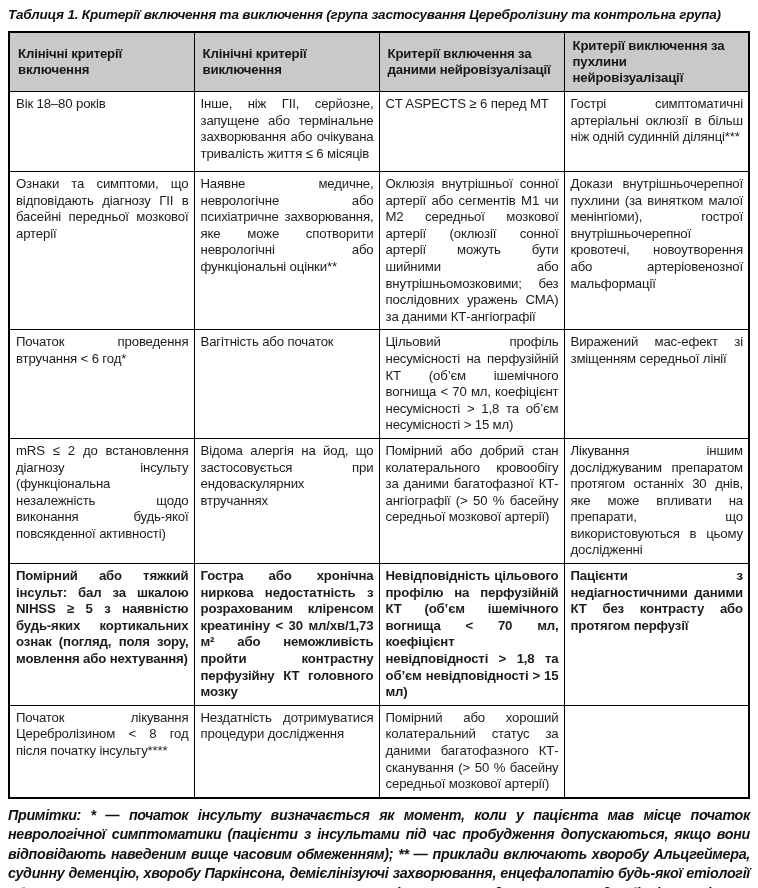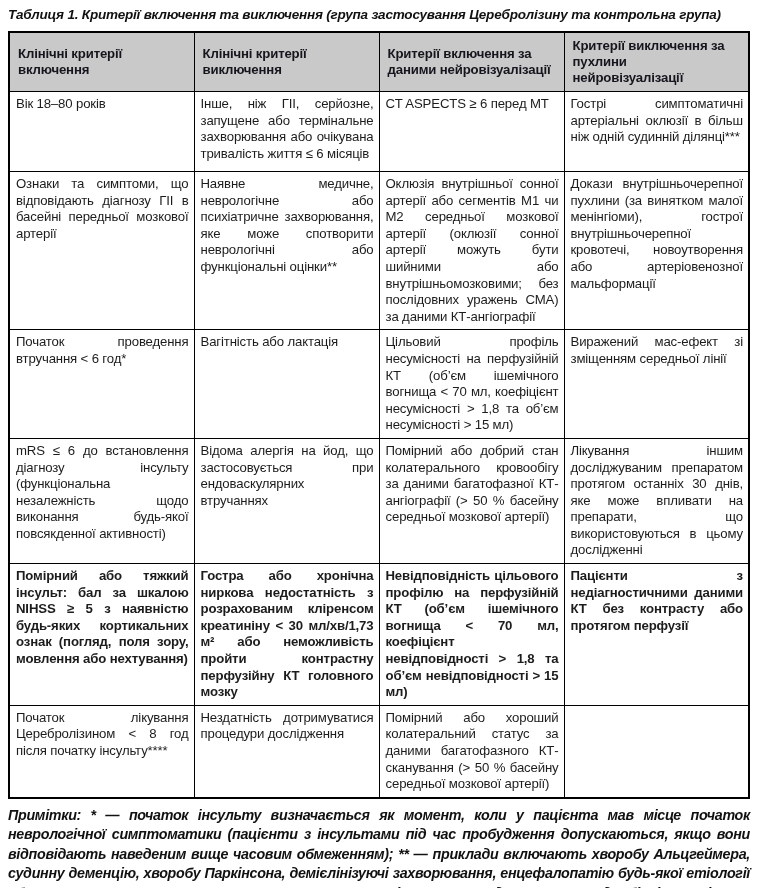--- a/index.html
+++ b/index.html
@@ -85,26 +85,26 @@
           <td>Гострі симптоматичні артеріальні оклюзії в більш ніж одній судинній ділянці***</td>
         </tr>
         <tr style="height: 143px;">
           <td>Ознаки та симптоми, що відповідають діагнозу ГІІ в басейні передньої мозкової артерії</td>
           <td>Наявне медичне, неврологічне або психіатричне захворювання, яке може спотворити неврологічні або функціональні оцінки**</td>
           <td>Оклюзія внутрішньої сонної артерії або сегментів М1 чи М2 середньої мозкової артерії (оклюзії сонної артерії можуть бути шийними або внутрішньомозковими; без послідовних уражень СМА) за даними КТ-ангіографії</td>
           <td>Докази внутрішньочерепної пухлини (за винятком малої менінгіоми), гострої внутрішньочерепної кровотечі, новоутворення або артеріовенозної мальформації</td>
         </tr>
         <tr style="height: 95px;">
           <td>Початок проведення втручання &lt; 6 год*</td>
-          <td>Вагітність або лактація</td>
+          <td>Вагітність або початок</td>
           <td>Цільовий профіль несумісності на перфузійній КТ (об’єм ішемічного вогнища &lt; 70 мл, коефіцієнт несумісності &gt; 1,8 та об’єм несумісності &gt; 15 мл)</td>
           <td>Виражений мас-ефект зі зміщенням середньої лінії</td>
         </tr>
         <tr style="height: 104px;">
-          <td>mRS ≤ 6 до встановлення діагнозу інсульту (функціональна незалежність щодо виконання будь-якої повсякденної активності)</td>
+          <td>mRS ≤ 2 до встановлення діагнозу інсульту (функціональна незалежність щодо виконання будь-якої повсякденної активності)</td>
           <td>Відома алергія на йод, що застосовується при ендоваскулярних втручаннях</td>
           <td>Помірний або добрий стан колатерального кровообігу за даними багатофазної КТ-ангіографії (&gt; 50 % басейну середньої мозкової артерії)</td>
           <td>Лікування іншим досліджуваним препаратом протягом останніх 30 днів, яке може впливати на препарати, що використовуються в цьому дослідженні</td>
         </tr>
         <tr style="height: 108px; font-weight: bold;">
           <td>Помірний або тяжкий інсульт: бал за шкалою NIHSS ≥ 5 з наявністю будь-яких кортикальних ознак (погляд, поля зору, мовлення або нехтування)</td>
           <td>Гостра або хронічна ниркова недостатність з розрахованим кліренсом креатиніну &lt; 30 мл/хв/1,73 м² або неможливість пройти контрастну перфузійну КТ головного мозку</td>
           <td>Невідповідність цільового профілю на перфузійній КТ (об’єм ішемічного вогнища &lt; 70 мл, коефіцієнт невідповідності &gt; 1,8 та об’єм невідповідності &gt; 15 мл)</td>
           <td>Пацієнти з недіагностичними даними КТ без контрасту або протягом перфузії</td>
         </tr>

